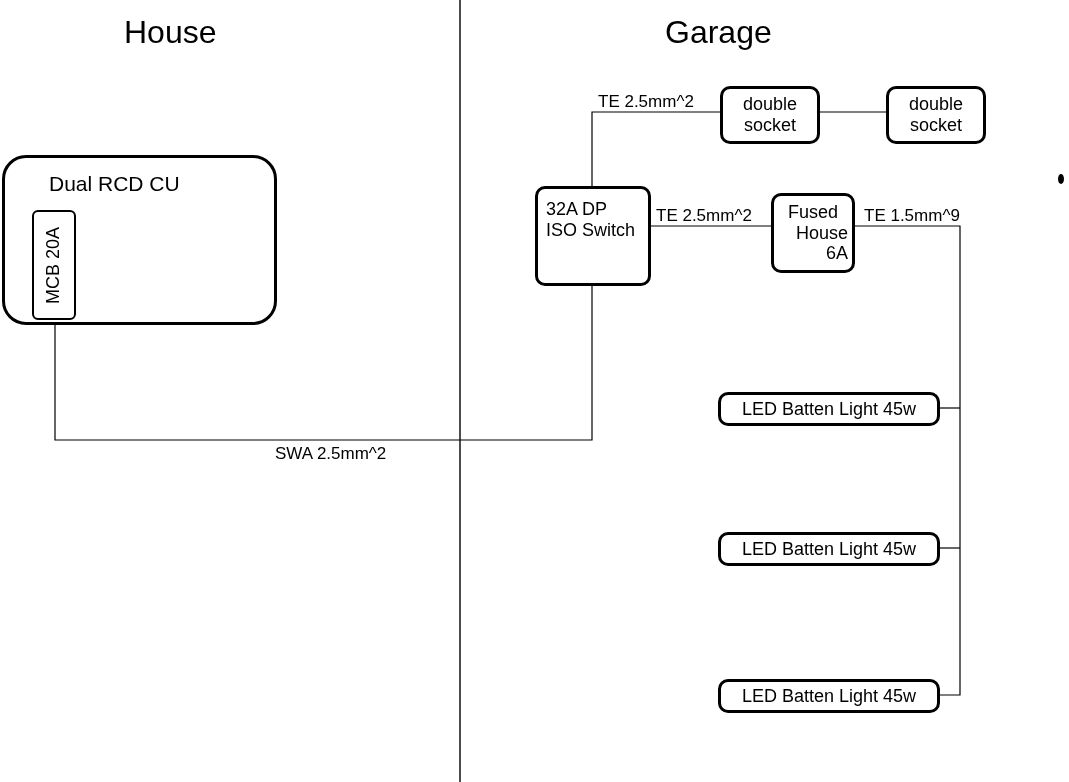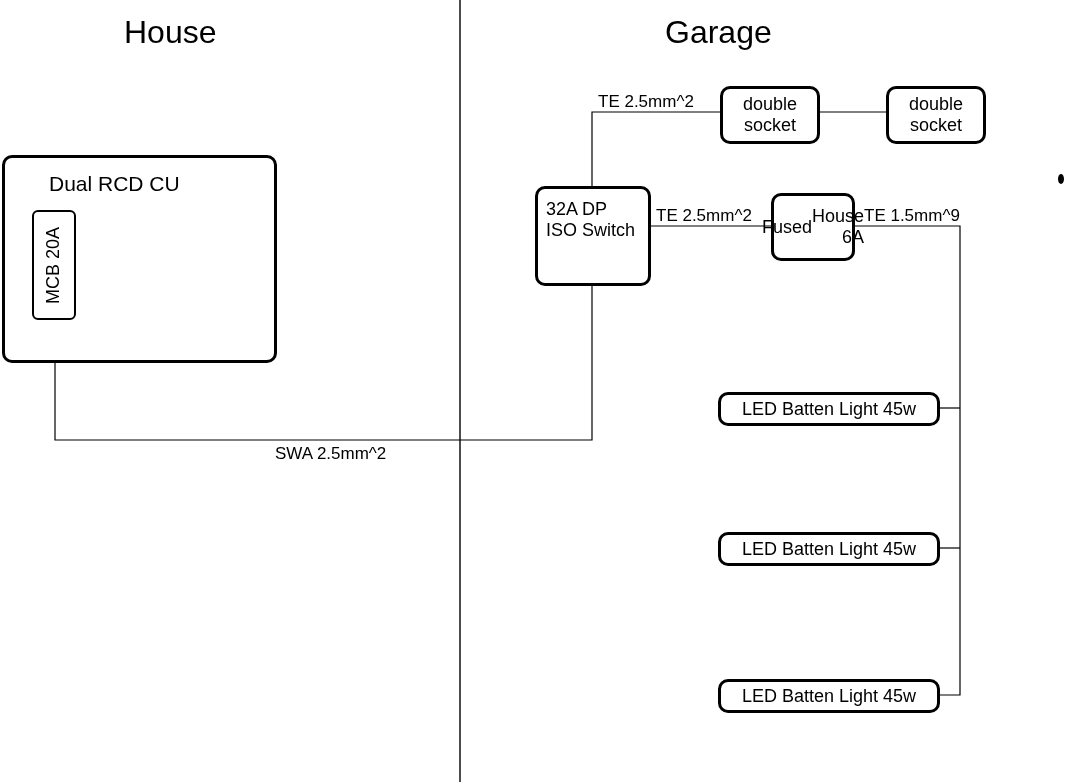--- a/index.html
+++ b/index.html
@@ -34,21 +34,21 @@
     <line x1="650" y1="226" x2="771" y2="226"></line>
 
     <polyline points="855,226 960,226 960,695 938,695"></polyline>
     <line x1="960" y1="408" x2="938" y2="408"></line>
     <line x1="960" y1="548" x2="938" y2="548"></line>
   </svg>
 
   <div class="heading" style="left:665px;top:14px">Garage</div>
   <div class="heading" style="left:124px;top:14px">House</div>
 
-  <div class="box" style="left:2px;top:155px;width:275px;height:208px;border-radius:10px;display:block">
+  <div class="box" style="left:2px;top:155px;width:275px;height:170px;border-radius:24px;display:block">
     <div class="cu-label" style="left:44px;top:14px">Dual RCD CU</div>
   </div>
   <div class="mcb" style="left:32px;top:210px;width:44px;height:110px">
     <span>MCB 20A</span>
   </div>
 
   <div class="box small" style="left:535px;top:186px;width:116px;height:100px;flex-direction:column;justify-content:flex-start;align-items:flex-start;padding:10px 8px">
     <div>32A DP</div>
     <div>ISO Switch</div>
   </div>
@@ -56,21 +56,21 @@
   <div class="box small" style="left:720px;top:86px;width:100px;height:58px;flex-direction:column">
     <div>double</div>
     <div>socket</div>
   </div>
 
   <div class="box small" style="left:886px;top:86px;width:100px;height:58px;flex-direction:column">
     <div>double</div>
     <div>socket</div>
   </div>
 
-  <div class="box small" style="left:771px;top:193px;width:84px;height:68px;">
+  <div class="box small" style="left:771px;top:193px;width:84px;height:80px;flex-direction:column">
     <div>Fused</div>
     <div>House 6A</div>
   </div>
 
   <div class="box small" style="left:718px;top:392px;width:222px;height:34px">
     <span>LED Batten Light 45w</span>
   </div>
   <div class="box small" style="left:718px;top:532px;width:222px;height:34px">
     <span>LED Batten Light 45w</span>
   </div>

